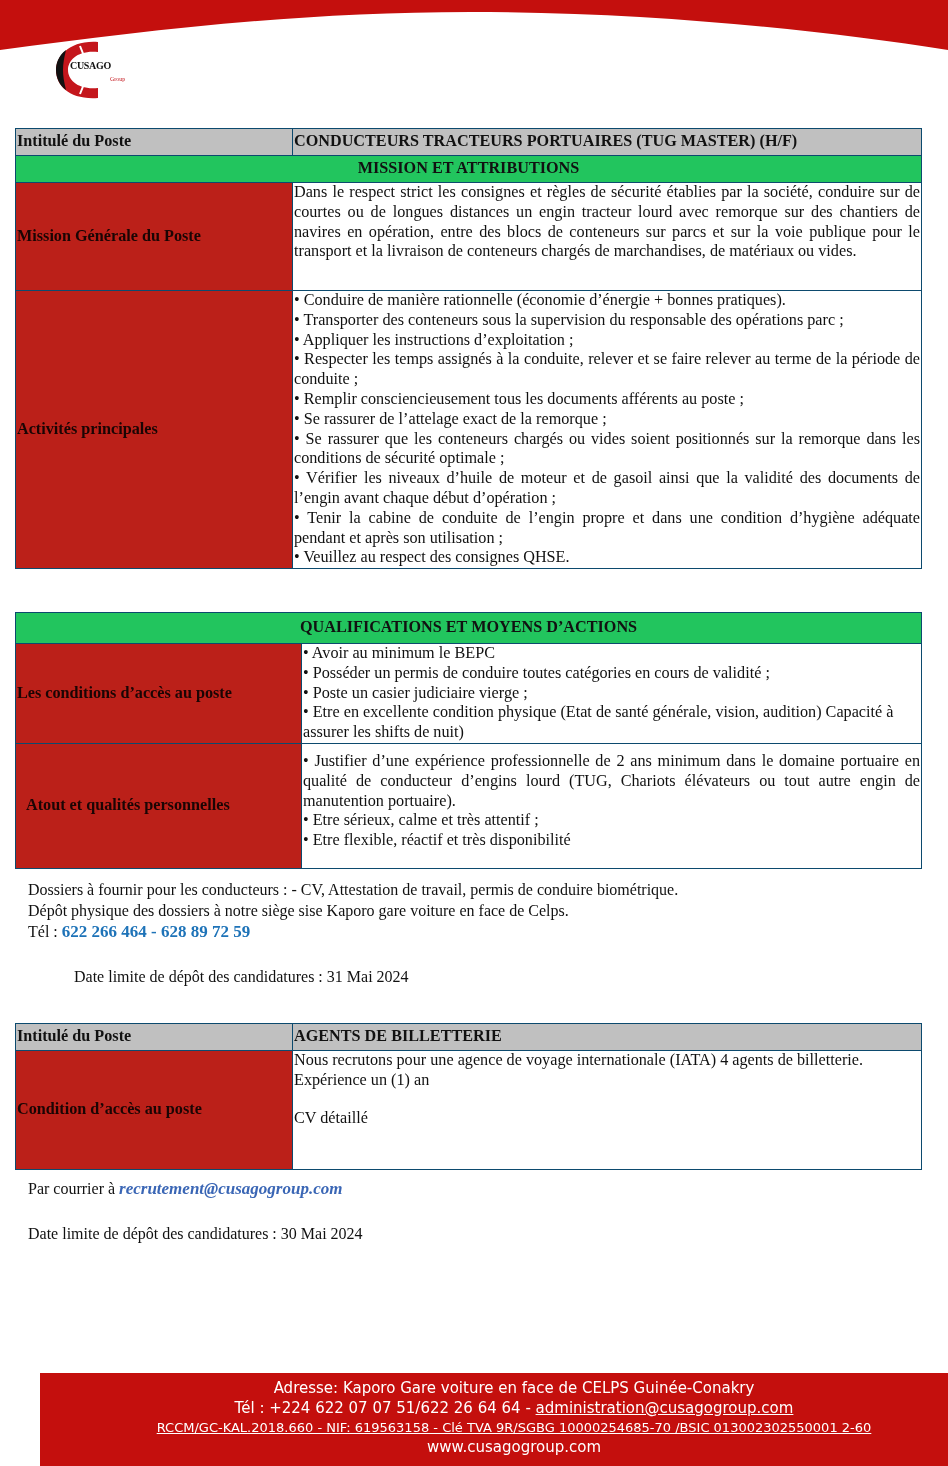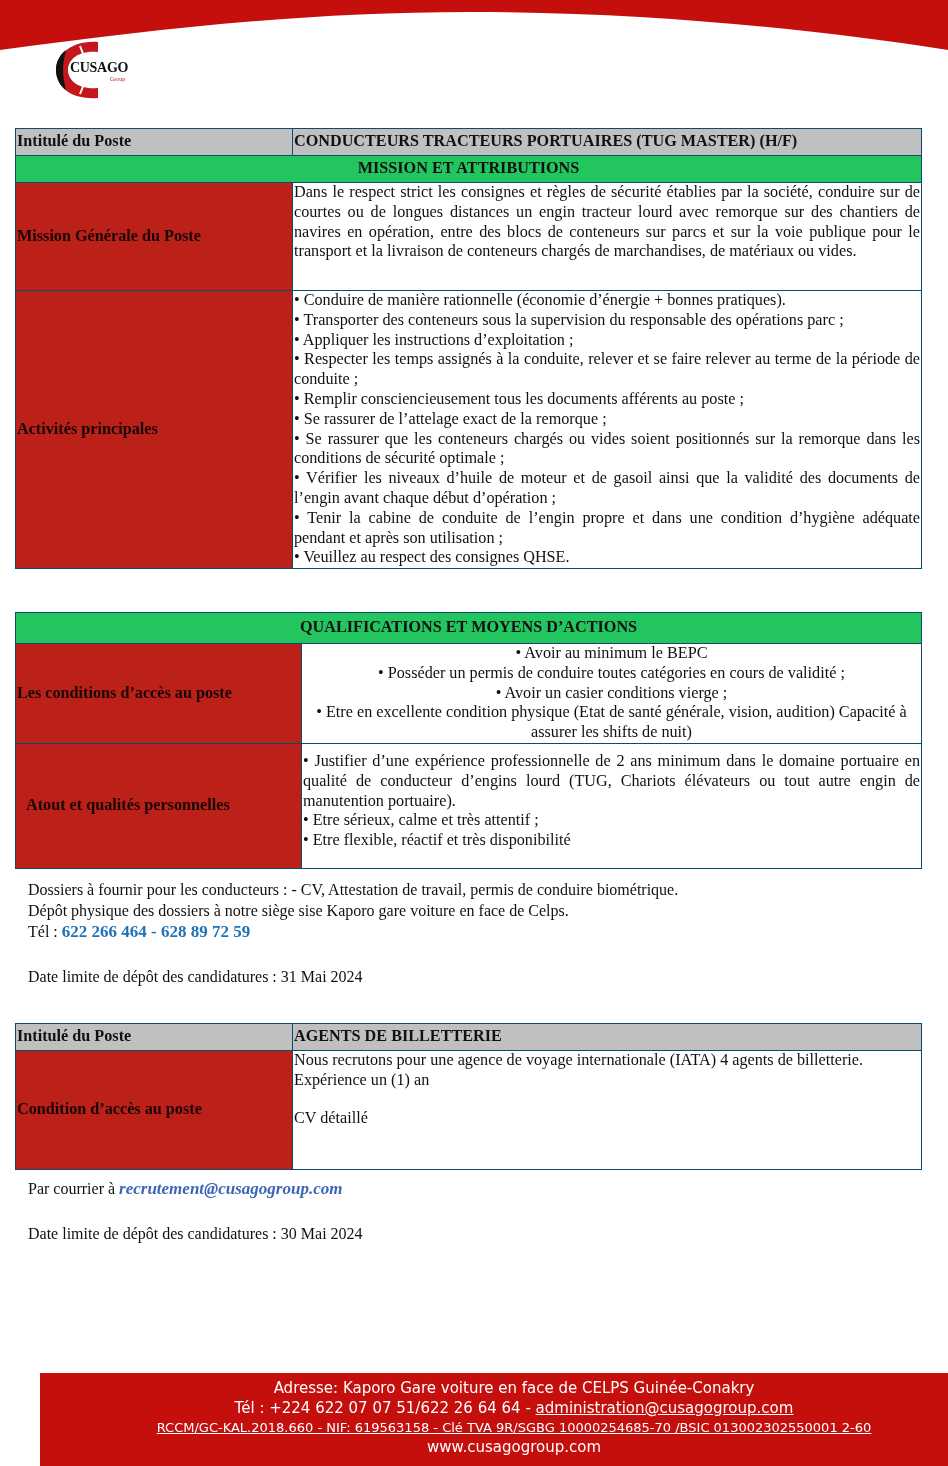--- a/index.html
+++ b/index.html
@@ -1,21 +1,21 @@
 <!DOCTYPE html>
 <html><head>
 <meta charset="utf-8">
 <style>
   html, body { margin: 0; padding: 0; background: #ffffff; }
   body { width: 948px; height: 1466px; position: relative; overflow: hidden;
          font-family: "DejaVu Serif", "Liberation Serif", serif; color: #111; }
   .top-wave { position: absolute; left: 0; top: 0; width: 948px; height: 60px; }
   .logo { position: absolute; left: 40px; top: 38px; width: 110px; height: 64px; }
   .logo-text { position: absolute; left: 70px; top: 60px; font-family: "Liberation Serif", serif;
-               font-weight: bold; font-size: 14px; color: #111; letter-spacing: -0.3px; }
+               font-weight: bold; font-size: 10px; color: #111; letter-spacing: -0.3px; }
   .logo-sub { position: absolute; left: 110px; top: 76px; font-family: "Liberation Serif", serif;
               font-size: 6px; color: #c4161c; }
   table.job { position: absolute; left: 15px; width: 907px; border-collapse: collapse;
               font-family: "Liberation Serif", serif; font-size: 16.2px; line-height: 19.8px; }
   table.job td { border: 1px solid #0c4a6e; vertical-align: middle; padding: 0 1px; }
   td.head-l { background: #c0c0c0; font-weight: bold; padding-left: 10px; height: 26px; width: 274px; }
   td.head-r { background: #c0c0c0; font-weight: bold; padding-left: 4px; height: 26px; }
   td.section { text-align: center; font-weight: bold; height: 26px; background: #22c55e; }
   td.red { background: #bb2019; font-weight: bold; color: #1a0504; padding-left: 10px; width: 274px; }
   td.content { background: #fff; text-align: justify; padding-right: 1px; }
@@ -77,44 +77,44 @@
 </tbody>
   </table>
 
 <table class="job" style="top:612px;">
   <tbody>
       <tr>
     <td class="section" colspan="2" style="height:30px;">QUALIFICATIONS ET MOYENS D’ACTIONS</td>
   </tr>
   <tr>
     <td class="red" style="line-height:30px;margin-left:32px;">Les conditions d’accès au poste</td>
-    <td class="content" style="text-align:center;">
+    <td class="content" style="text-align:left;">
       <div>•  Avoir au minimum le BEPC</div>
       <div>• Posséder un permis de conduire toutes catégories en cours de validité ;</div>
-      <div>• Avoir un casier conditions vierge ;</div>
+      <div>• Poste un casier judiciaire vierge ;</div>
       <div>• Etre en excellente condition physique (Etat de santé générale, vision, audition) Capacité à assurer les shifts de nuit)</div>
     </td>
   </tr>
   <tr>
     <td class="red" style="height:124px; padding-left:10px;">Atout et qualités personnelles</td>
     <td class="content" style="vertical-align:top; padding-top:8px;">
       <div>• Justifier d’une expérience professionnelle de 2 ans minimum dans le domaine portuaire en qualité de conducteur d’engins lourd (TUG, Chariots élévateurs ou tout autre engin de manutention portuaire).</div>
       <div>• Etre sérieux, calme et très attentif ;</div>
       <div>• Etre flexible, réactif et très disponibilité</div>
     </td>
   </tr>
 </tbody>
   </table>
 
 <div class="notes" style="top:879px;">
   <div>Dossiers à fournir pour les conducteurs : - CV, Attestation de travail, permis de conduire biométrique.</div>
   <div>Dépôt physique des dossiers à notre siège sise Kaporo gare voiture en face de Celps.</div>
   <div><span>Tél : </span><span class="phone">622 266 464 - 628 89 72 59</span></div>
   <div style="height:21px;"></div>
-  <div style="padding-top:3px;">Date limite de dépôt des candidatures : 31 Mai 2024</div>
+  <div style="padding-top:3px;margin-left:46px;">Date limite de dépôt des candidatures : 31 Mai 2024</div>
 </div>
 
 <table class="job" style="top:1023px;">
   <tbody>
       <tr>
     <td class="head-l">Intitulé du Poste</td>
     <td class="head-r">AGENTS DE BILLETTERIE</td>
   </tr>
   <tr>
     <td class="red" style="height:118px;">Condition d’accès au poste</td>

